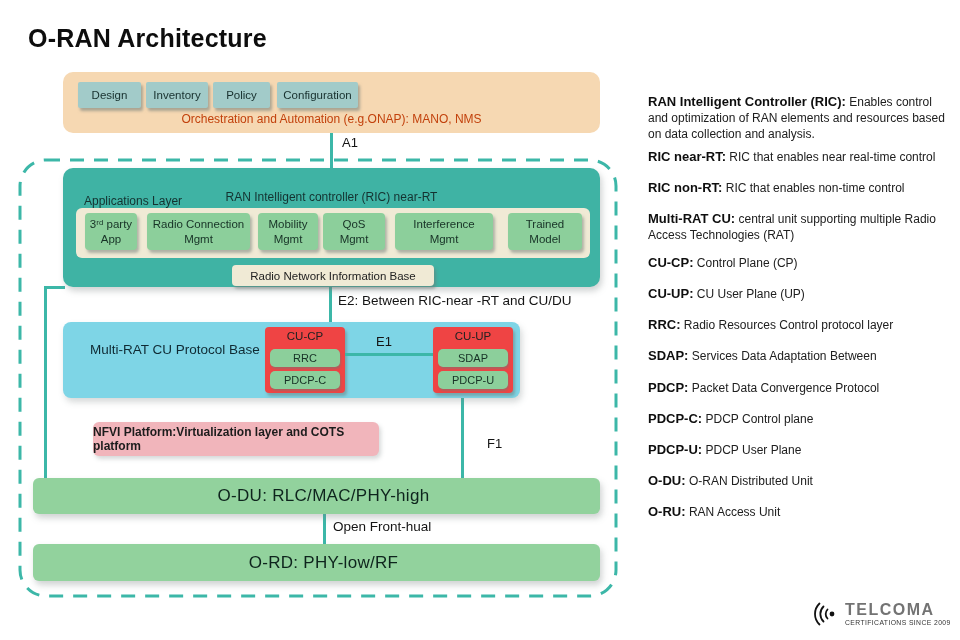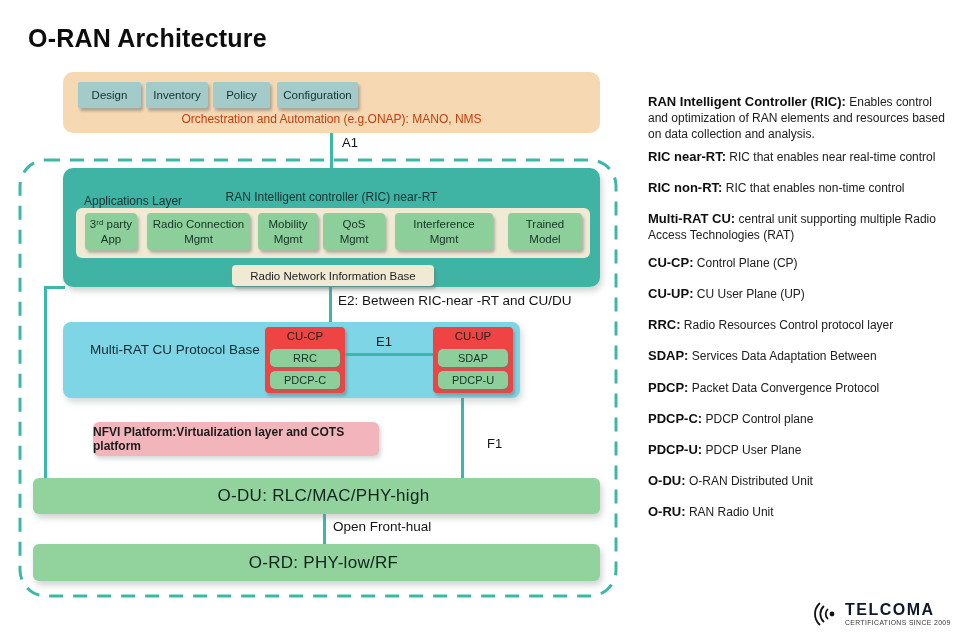--- a/index.html
+++ b/index.html
@@ -53,21 +53,21 @@
                display:flex; align-items:center; justify-content:center; font-size:17px; font-weight:500;
                color:#0e241d; letter-spacing:.3px; box-shadow:2px 4px 6px rgba(120,130,128,.35);padding-left:14px; }
 
   
   .def { position:absolute; left:648px; width:298px; font-size:12px; line-height:1.32; color:#202020; }
   .def .term { font-weight:bold; font-size:13px; color:#0e0e0e; }
 
   
   .logo { left:810px; top:601px; display:flex; align-items:center; gap:5px; }
   .logo-text { display:flex; flex-direction:column; }
-  .logo-name { font-size:16px; font-weight:bold; letter-spacing:1.5px; color:#0f172a; line-height:1.05; }
+  .logo-name { font-size:16px; font-weight:bold; letter-spacing:1.5px; color:#737373; line-height:1.05; }
   .logo-tagline { font-size:6.8px; letter-spacing:.4px; color:#333; }
 </style>
 </head>
 <body>
 
 <div id="canvas">
 
   <div class="abs page-title">O-RAN Architecture</div>
 
   <svg class="abs" style="left:18px;top:158px" width="600" height="440">
@@ -138,21 +138,21 @@
     <div class="def" style="top:179px"><span class="term">RIC non-RT:</span> <span class="desc">RIC that enables non-time control</span></div>
     <div class="def" style="top:210px"><span class="term">Multi-RAT CU:</span> <span class="desc">central unit supporting multiple Radio Access Technologies (RAT)</span></div>
     <div class="def" style="top:254px"><span class="term">CU-CP:</span> <span class="desc">Control Plane (CP)</span></div>
     <div class="def" style="top:285px"><span class="term">CU-UP:</span> <span class="desc">CU User Plane (UP)</span></div>
     <div class="def" style="top:316px"><span class="term">RRC:</span> <span class="desc">Radio Resources Control protocol layer</span></div>
     <div class="def" style="top:347px"><span class="term">SDAP:</span> <span class="desc">Services Data Adaptation Between</span></div>
     <div class="def" style="top:379px"><span class="term">PDCP:</span> <span class="desc">Packet Data Convergence Protocol</span></div>
     <div class="def" style="top:410px"><span class="term">PDCP-C:</span> <span class="desc">PDCP Control plane</span></div>
     <div class="def" style="top:441px"><span class="term">PDCP-U:</span> <span class="desc">PDCP User Plane</span></div>
     <div class="def" style="top:472px"><span class="term">O-DU:</span> <span class="desc">O-RAN Distributed Unit</span></div>
-    <div class="def" style="top:503px"><span class="term">O-RU:</span> <span class="desc">RAN Radio Unit</span></div>
+    <div class="def" style="top:503px"><span class="term">O-RU:</span> <span class="desc">RAN Access Unit</span></div>
   </div>
 
   <div class="abs logo">
     <svg width="30" height="26" viewBox="0 0 30 26">
       <circle cx="22" cy="13" r="2.4" fill="#111"></circle>
       <path d="M17.5 8.5 a6.5 6.5 0 0 0 0 9" stroke="#111" stroke-width="1.8" fill="none" stroke-linecap="round"></path>
       <path d="M13.5 5.5 a10.5 10.5 0 0 0 0 15" stroke="#111" stroke-width="1.8" fill="none" stroke-linecap="round"></path>
       <path d="M9.5 2.5 a14.5 14.5 0 0 0 0 21" stroke="#111" stroke-width="1.8" fill="none" stroke-linecap="round"></path>
     </svg>
     <div class="logo-text">

